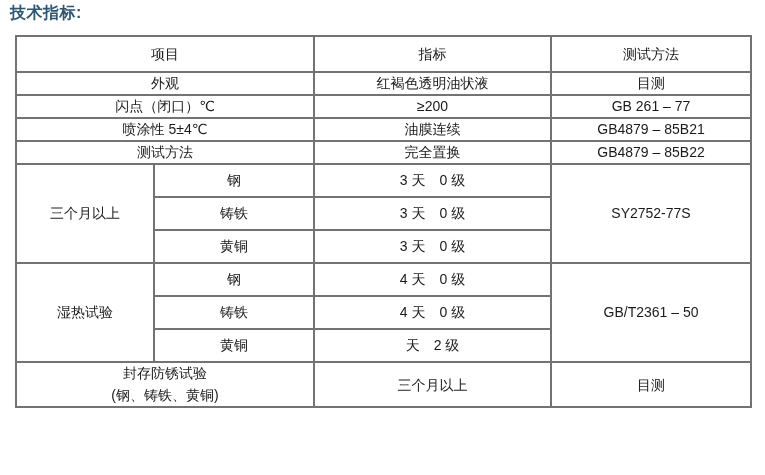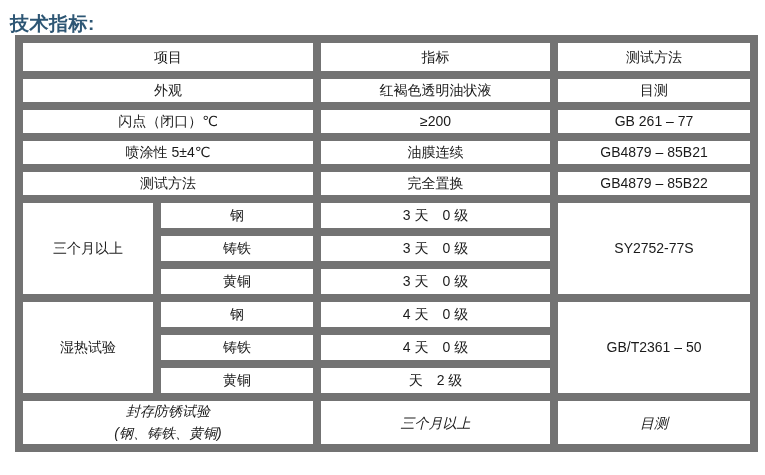--- a/index.html
+++ b/index.html
@@ -10,52 +10,52 @@
   body {
     width: 765px;
     height: 475px;
     position: relative;
     font-family: "Liberation Sans", "DejaVu Sans", sans-serif;
     overflow: hidden;
   }
   .page-title {
     position: absolute;
     left: 10px;
-    top: 11px;
-    font-size: 19px;
+    top: 3px;
+    font-size: 16px;
     font-weight: 700;
     color: #2d5674;
     letter-spacing: 0.5px;
     white-space: nowrap;
   }
   table.spec-table {
     position: absolute;
     left: 15px;
     top: 35px;
     border-collapse: collapse;
     table-layout: fixed;
   }
   table.spec-table td {
-    border: 8px solid #737373;
+    border: 2px solid #737373;
     text-align: center;
     vertical-align: middle;
     font-size: 14px;
     color: #1a1a1a;
     padding: 0 4px;
     line-height: 1.45;
     white-space: nowrap;
   }
   col.c1a { width: 138px; }
   col.c1b { width: 160px; }
   col.c2  { width: 237px; }
   col.c3  { width: 200px; }
   tr.rh { height: 36px; }  
-  tr.rs { height: 31px; }  
+  tr.rs { height: 23px; }  
   tr.rm { height: 33px; }  
-  tr.rt { height: 42px; font-style: italic; }  
+  tr.rt { height: 42px; }  
   .two-line div { line-height: 1.55; }
 </style>
 </head>
 <body>
 
 <div class="page-title">技术指标:</div>
 
 <table class="spec-table">
   <colgroup>
     <col class="c1a">

